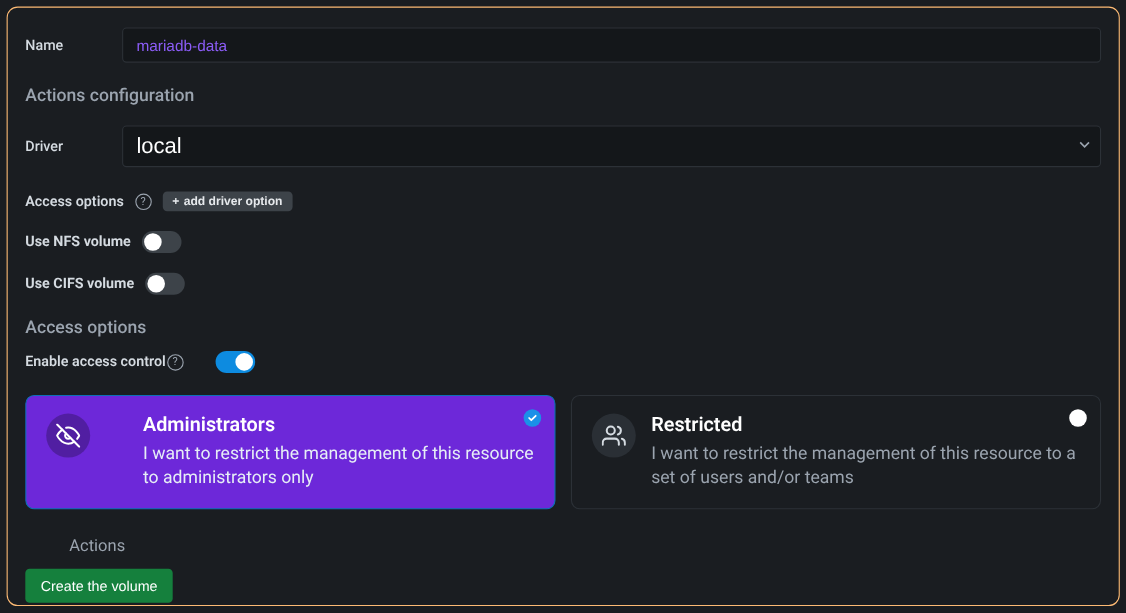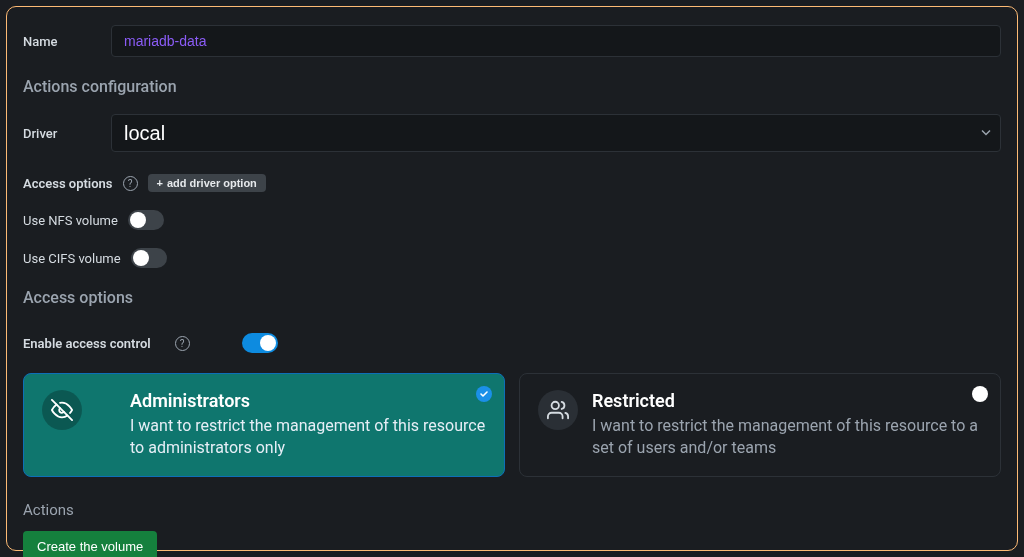--- a/index.html
+++ b/index.html
@@ -102,21 +102,21 @@
     align-items: center;
     gap: 4px;
   }
   .switch-row {
     display: flex;
     align-items: center;
     gap: 10px;
     margin-top: 18px;
   }
   .switch-label {
-    font-weight: 400;
+    font-weight: 700;
     font-size: 13px;
     text-align: center;
   }
   .switch {
     position: relative;
     width: 36px;
     height: 20px;
     background: #3d4349;
     border-radius: 20px;
     cursor: pointer;
@@ -133,22 +133,22 @@
   }
   .switch.on {
     background: #0d8be0;
   }
   .switch.on .knob {
     left: 18px;
   }
   .enable-row {
     display: flex;
     align-items: center;
-    gap: 24px;
-    margin-top: 26px;
+    gap: 1px;
+    margin-top: 12px;
   }
   .enable-label {
     font-weight: 600;
     font-size: 13px;
     margin-right: 0;
   }
   .enable-row .switch { margin-left: 28px; }
   .cards {
     display: flex;
     gap: 14px;
@@ -158,21 +158,21 @@
     flex: 1;
     border: 1px solid #2c3137;
     border-radius: 8px;
     padding: 16px 18px;
     position: relative;
     display: flex;
     gap: 14px;
     cursor: pointer;
   }
   .card.selected {
-    background: #0f766e;
+    background: #6d28d9;
     border-color: #0d6fb8;
     gap: 48px;
   }
   .card.selected .card-desc { color: #e6eef6; }
   .card .card-icon-wrap {
     width: 40px;
     height: 40px;
     border-radius: 50%;
     background: rgba(0,0,0,0.25);
     display: flex;
@@ -209,20 +209,21 @@
     background: #1b90e8;
     color: #fff;
   }
   .card:not(.selected) .indicator {
     background: #fff;
   }
   .actions-title {
     color: #9ba4af;
     font-size: 15px;
     margin-top: 24px;
+    margin-left: 40px;
   }
   .primary-btn {
     margin-top: 12px;
     background: #15803d;
     border: none;
     color: #fff;
     font-size: 13px;
     padding: 8px 14px;
     border-radius: 4px;
     cursor: pointer;

